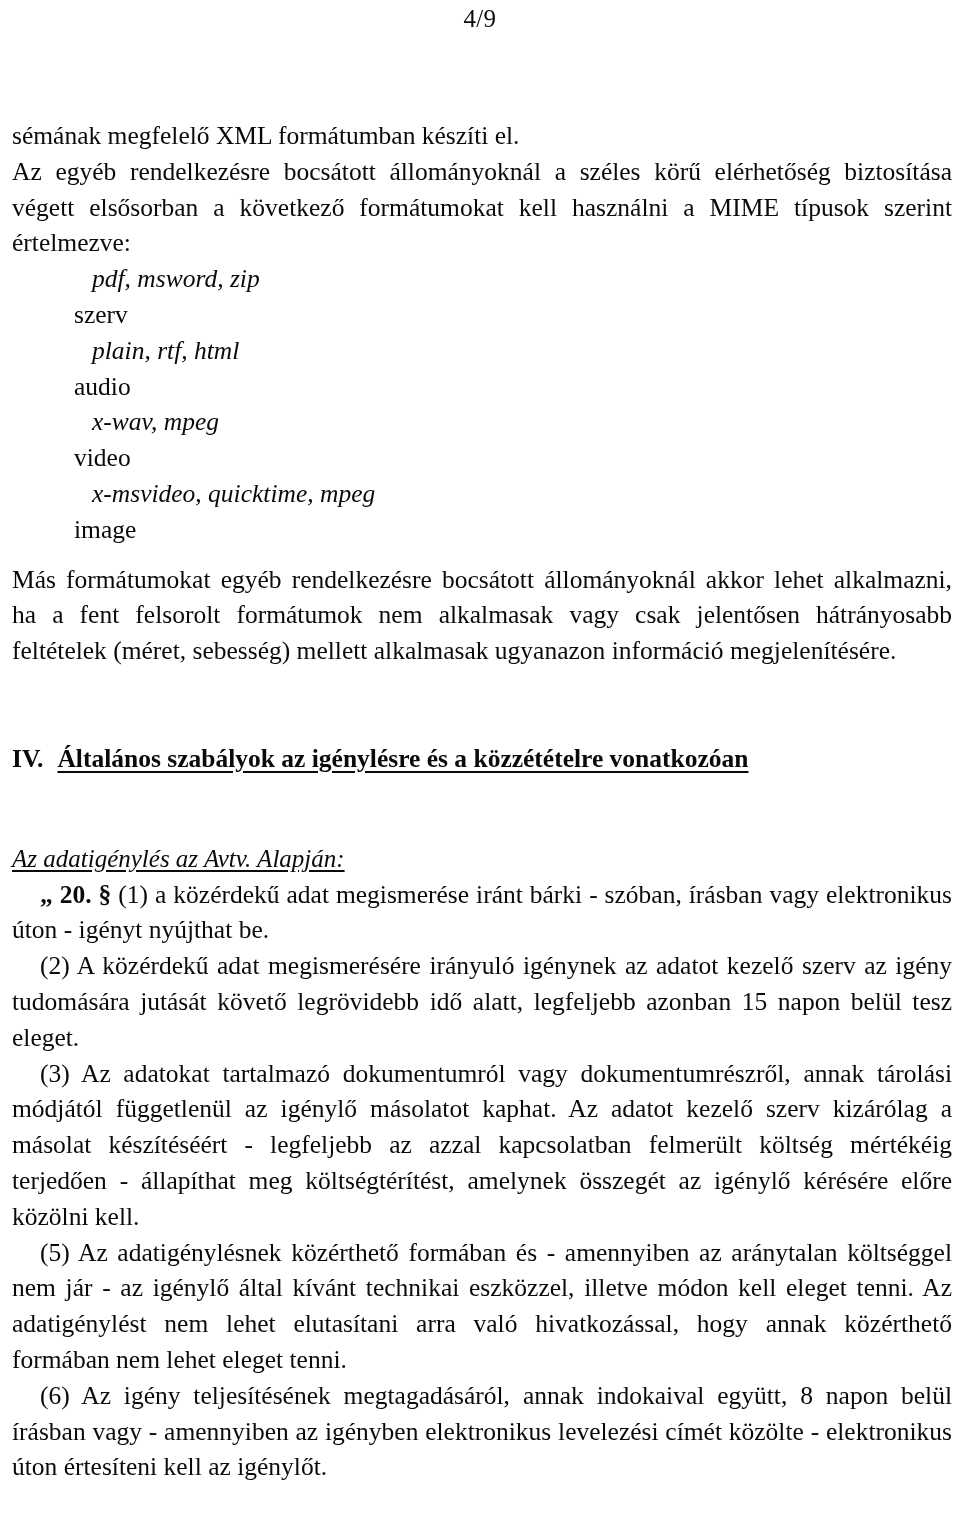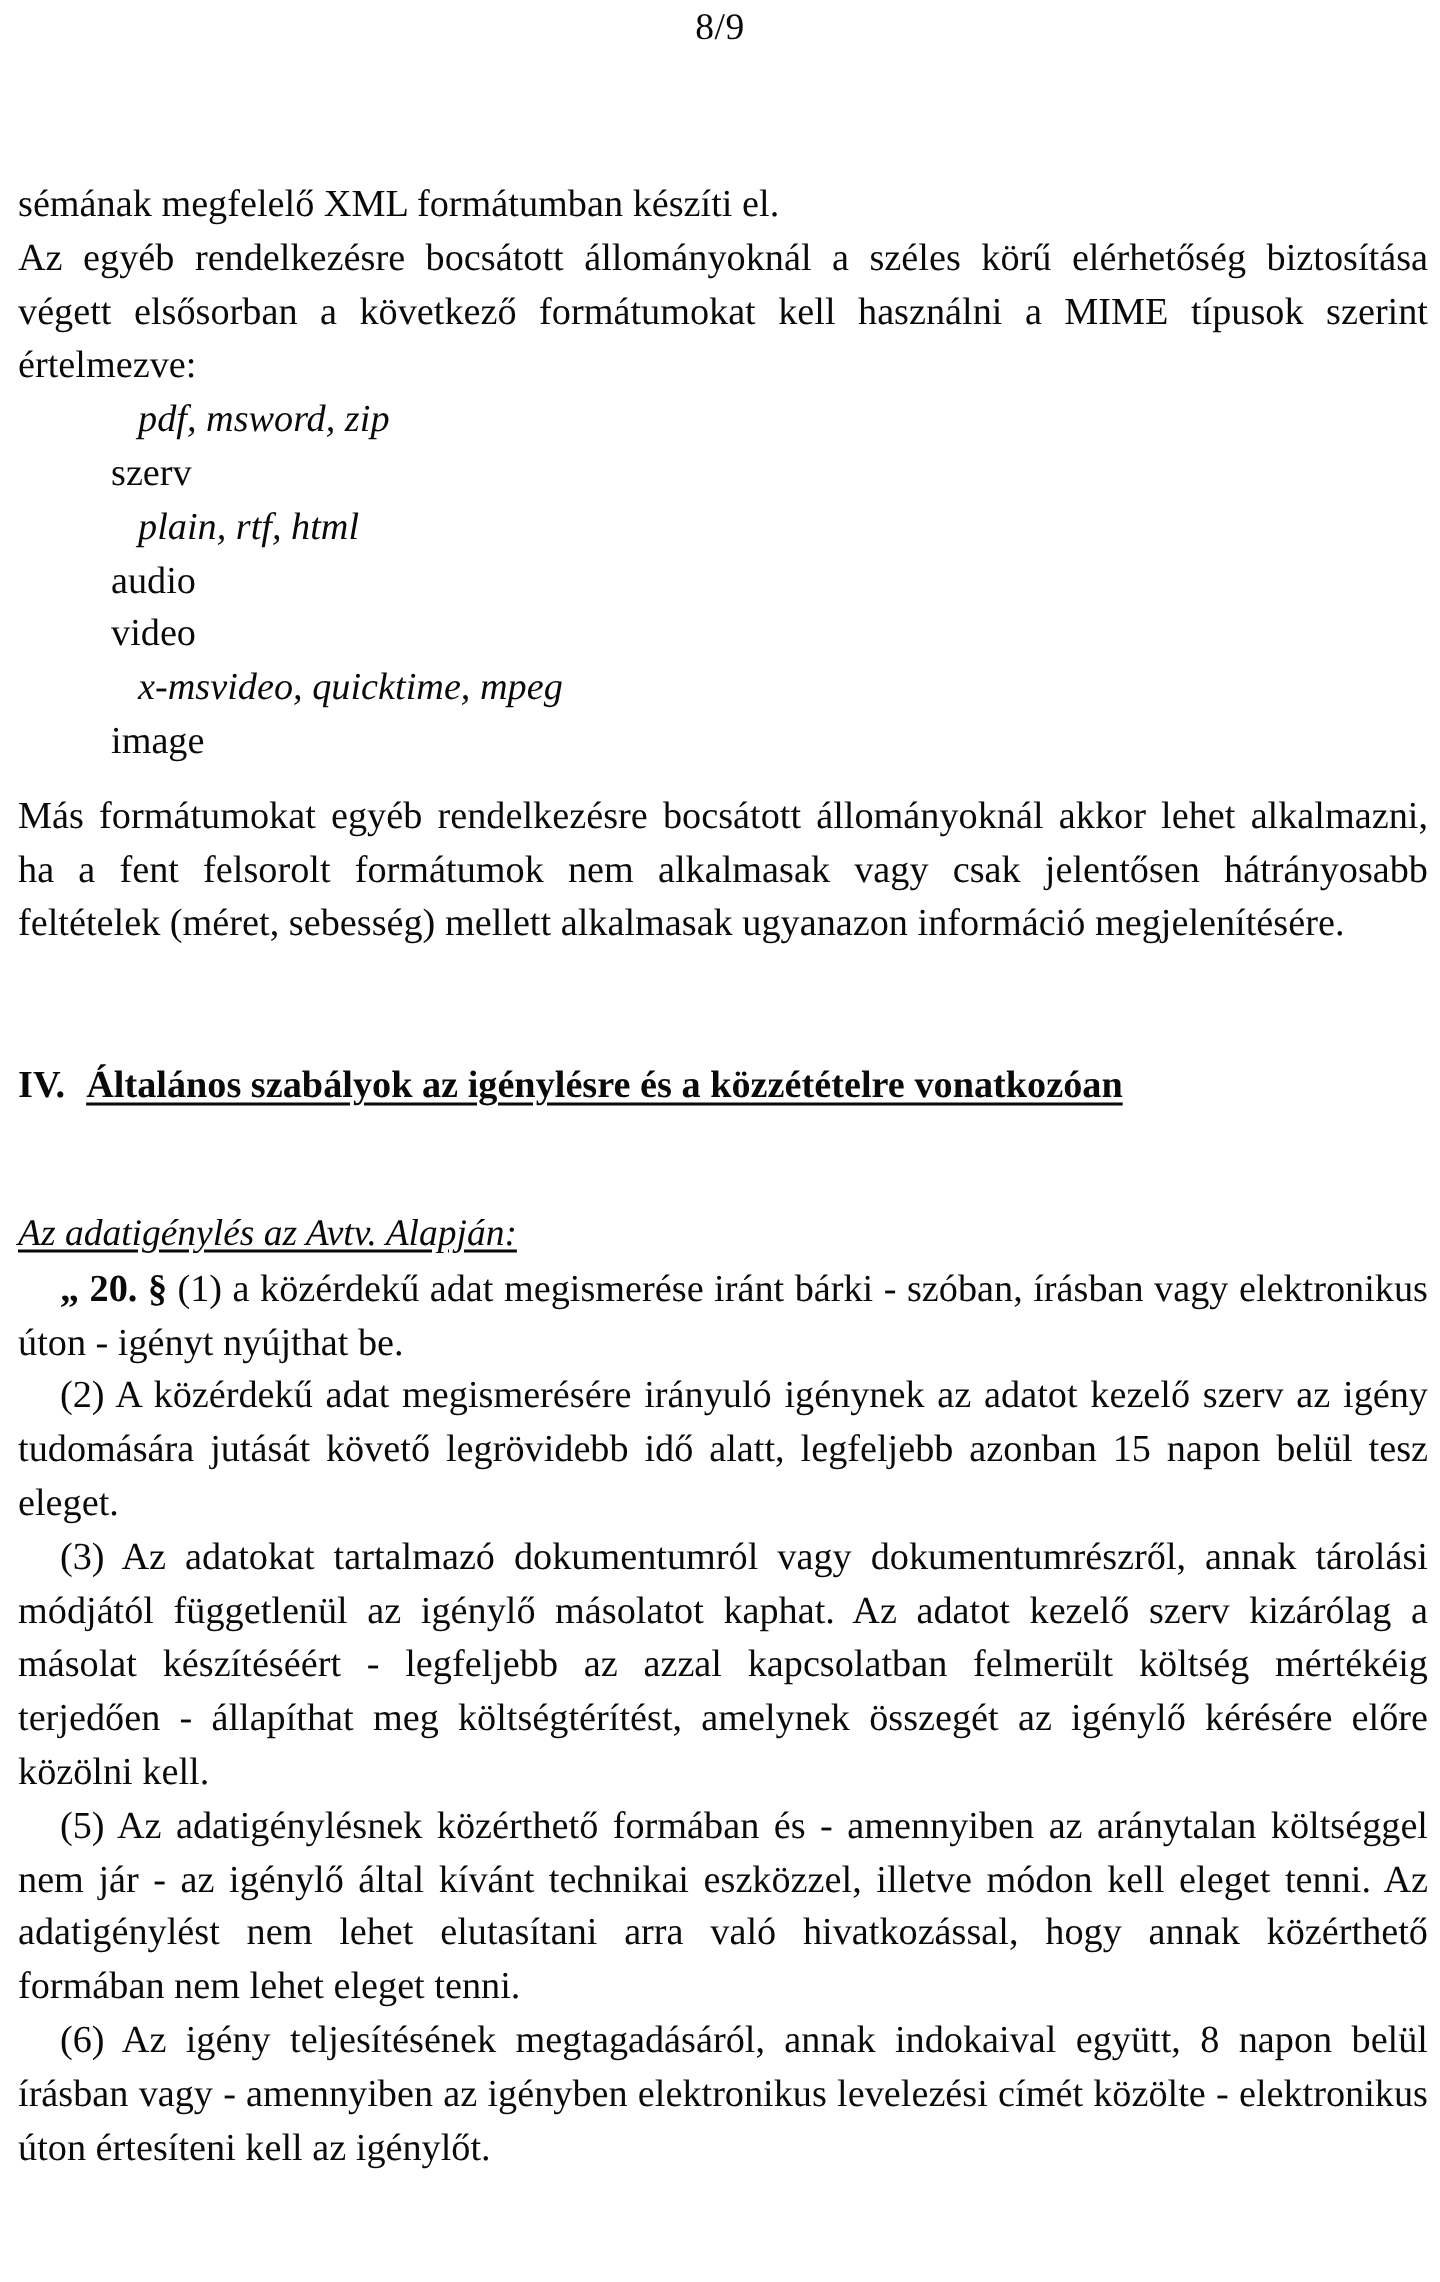--- a/index.html
+++ b/index.html
@@ -74,34 +74,35 @@
     text-underline-offset: 3px;
     display: inline-block;
     white-space: nowrap;
   }
 </style>
 </head>
 <body>
 
 <div class="page">
 
-  <div class="page-number">8/9</div>
+  <div class="page-number">4/9</div>
 
   <div class="content">
 
     <div class="line">sémának megfelelő XML formátumban készíti el.</div>
 
     <p class="para">Az egyéb rendelkezésre bocsátott állományoknál a széles körű elérhetőség biztosítása végett elsősorban a következő formátumokat kell használni a MIME típusok szerint értelmezve:</p>
 
     <div class="line indent-2">pdf, msword, zip</div>
 
     <div class="line indent-1">szerv</div>
     <div class="line indent-2">plain, rtf, html</div>
 
     <div class="line indent-1">audio</div>
+    <div class="line indent-2">x-wav, mpeg</div>
 
     <div class="line indent-1">video</div>
     <div class="line indent-2">x-msvideo, quicktime, mpeg</div>
 
     <div class="line indent-1">image</div>
 
     <div class="spacer-sm"></div>
 
     <p class="para">Más formátumokat egyéb rendelkezésre bocsátott állományoknál akkor lehet alkalmazni, ha a fent felsorolt formátumok nem alkalmasak vagy csak jelentősen hátrányosabb feltételek (méret, sebesség) mellett alkalmasak ugyanazon információ megjelenítésére.</p>
 

